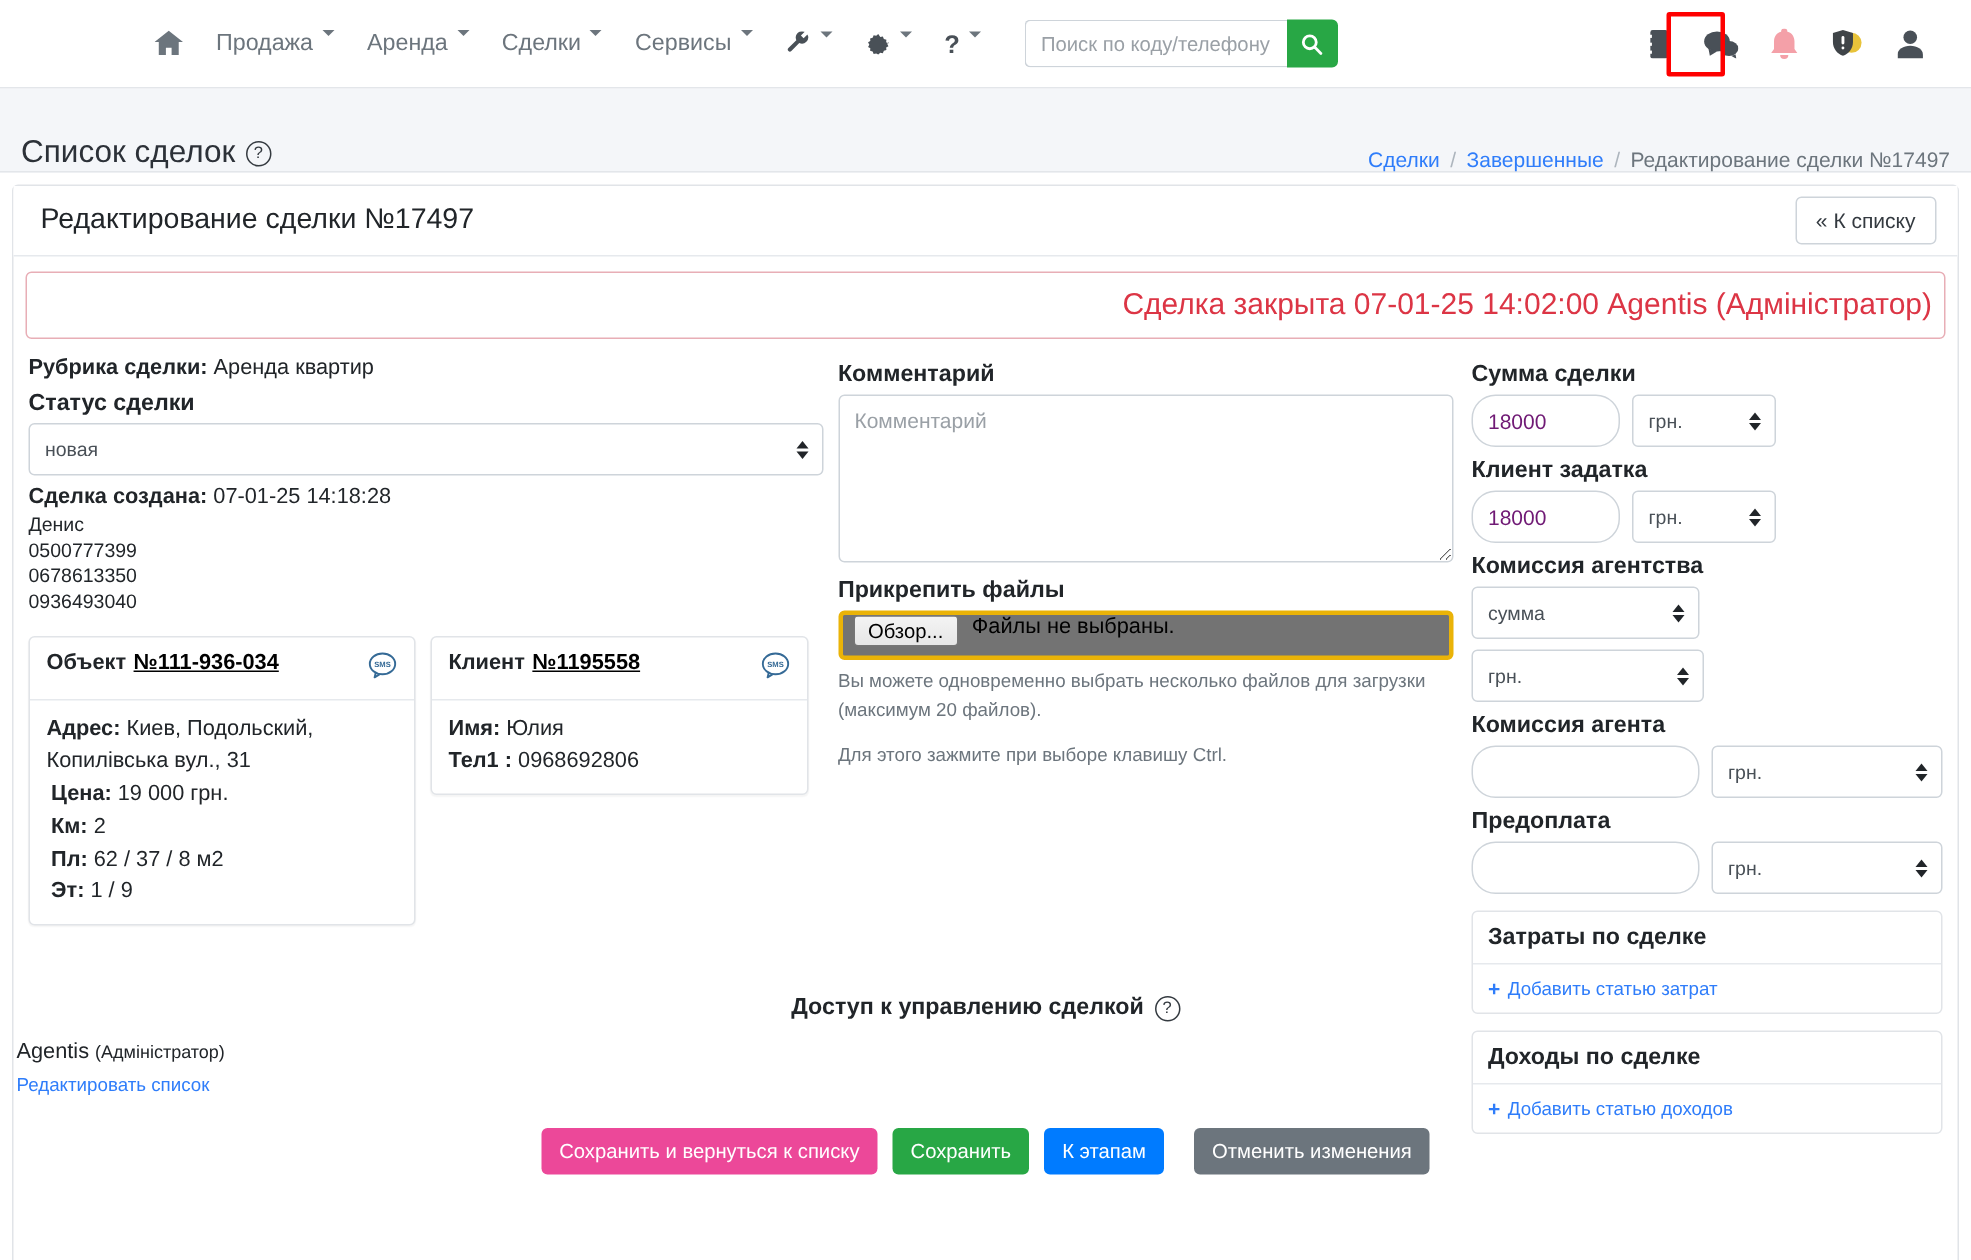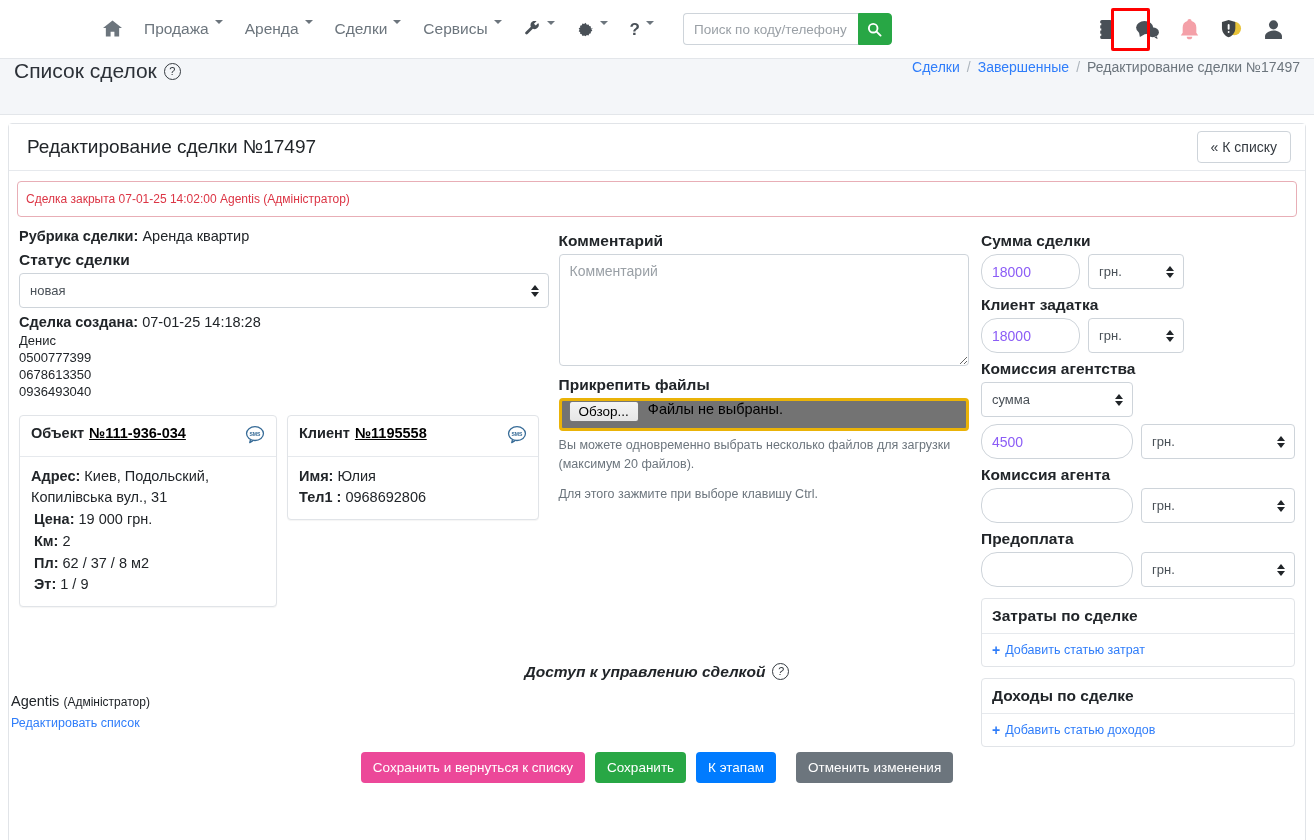--- a/index.html
+++ b/index.html
@@ -97,21 +97,21 @@
     pointer-events: none;
     z-index: 30;
   }
 
   
   .page-head {
     height: 56px;
     background: #f4f6f9;
     border-bottom: 1px solid #e3e6ea;
     display: flex;
-    align-items: flex-start;
+    align-items: flex-end;
     padding: 0 14px;
   }
   .page-title {
     font-size: 21px;
     color: #2c3138;
     display: flex;
     align-items: center;
     gap: 7px;
   }
   .breadcrumb {
@@ -161,23 +161,23 @@
     font-family: "Liberation Sans", sans-serif;
   }
 
   .card-body { padding: 10px 8px 0 8px; flex: 1; position: relative; }
 
   .alert-danger {
     border: 1px solid #e8aeb6;
     border-radius: 4px;
     color: #dc3545;
     background: #fff;
-    text-align: left;
+    text-align: right;
     padding: 10px 8px;
-    font-size: 12px;
+    font-size: 20px;
     margin: 0 0 11px 0;
   }
 
   
   .cols { display: flex; gap: 0; }
   .col-left { width: 548px; padding: 0 4px 0 2px; }
   .col-mid  { width: 432px; padding: 0 6px; }
   .col-right{ width: 322px; padding: 0 2px 0 6px; }
 
   .lbl-inline { font-size: 14.5px; margin-bottom: 3px; }
@@ -191,21 +191,21 @@
   .lbl-block.tight { margin-top: 4px; }
 
   .form-control {
     width: 100%;
     height: 35px;
     border: 1px solid #ced4da;
     border-radius: 16px;
     padding: 0 10px;
     font-size: 14px;
     font-family: "Liberation Sans", sans-serif;
-    color: #8b5cf6;
+    color: #701a75;
     background: #fff;
     outline: none;
   }
   .select-wrap { position: relative; }
   .select-wrap select {
     -webkit-appearance: none;
     -moz-appearance: none;
     appearance: none;
     width: 100%;
     height: 35px;
@@ -336,24 +336,24 @@
   
   .access {
     position: absolute;
     left: 0; right: 0; top: 492px;
   }
   .access-title {
     text-align: center;
     font-weight: 700;
     font-size: 15.5px;
     display: flex;
+    align-items: center;
     justify-content: center;
     gap: 7px;
     margin-bottom: 12px;
-    font-style: italic;
   }
   .access-user { font-size: 14.5px; padding-left: 2px; }
   .access-user .role { font-size: 12px; }
   .edit-link {
     display: inline-block;
     margin-top: 7px;
     color: #2f7dfa;
     font-size: 12.5px;
     text-decoration: none;
     cursor: pointer;
@@ -665,21 +665,20 @@
         <div class="select-wrap sel-small" style="margin-bottom:7px;">
           <select>
             <option>сумма</option>
           </select>
           <span class="select-arrows">
               <span class="arrow-up"></span>
               <span class="arrow-dn"></span>
             </span>
         </div>
         <div class="amt-row wide">
-          <input class="form-control amt-input" type="text" value="4500" style="">
           <div class="select-wrap amt-sel">
             <select>
               <option>грн.</option>
             </select>
             <span class="select-arrows">
                 <span class="arrow-up"></span>
                 <span class="arrow-dn"></span>
               </span>
           </div>
         </div>

